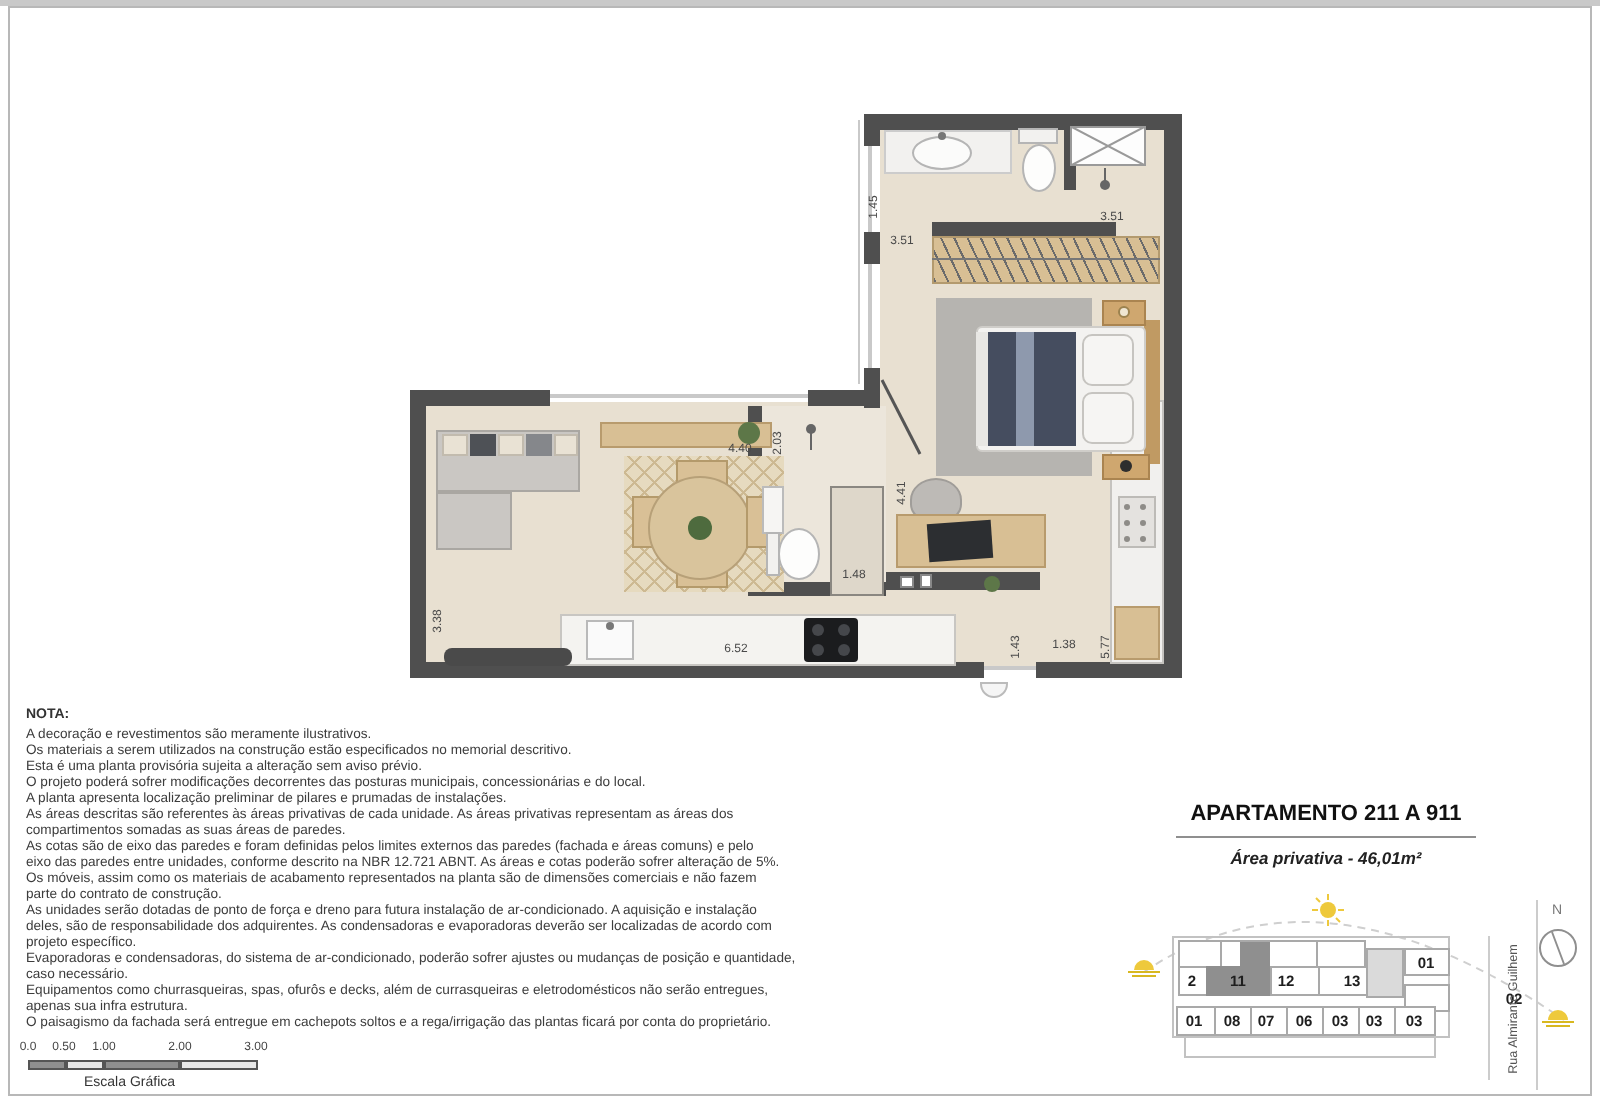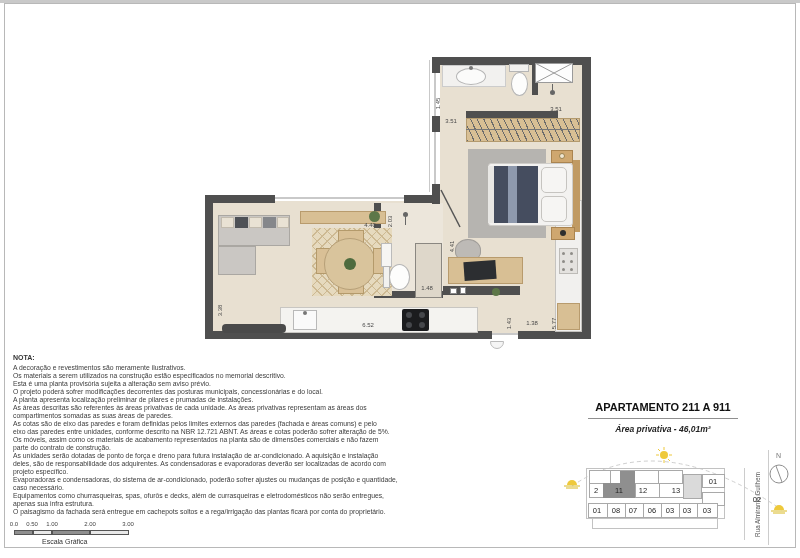--- a/index.html
+++ b/index.html
@@ -26,21 +26,21 @@
   .scap{position:absolute;font-size:7px;color:#333;}
   
   .ptitle{position:absolute;left:575px;top:401px;width:176px;text-align:center;
           font-size:11px;font-weight:bold;color:#111;}
   .pline{position:absolute;left:588px;top:418px;width:150px;height:1px;background:#8f8f8f;}
   .parea{position:absolute;left:575px;top:424px;width:176px;text-align:center;
          font-size:8.5px;font-weight:bold;font-style:italic;color:#222;}
   
   .cell{position:absolute;border:1px solid #a9a9a9;background:#fff;box-sizing:border-box;}
   .kout{position:absolute;border:1px solid #c2c2c2;box-sizing:border-box;}
-  .knum{position:absolute;width:16px;text-align:center;font-weight:normal;font-size:7.5px;color:#1e1e1e;}
+  .knum{position:absolute;width:16px;text-align:center;font-weight:bold;font-size:7.5px;color:#1e1e1e;}
   .hl{position:absolute;background:var(--highlight);}
   .street{position:absolute;left:712px;top:501px;width:90px;font-size:6.3px;color:#555;
           text-align:center;transform:rotate(-90deg);}
   .stline{position:absolute;background:#ccc;width:1px;}
 </style>
 </head>
 <body>
 
 <div class="page">
   <div class="topedge"></div>

